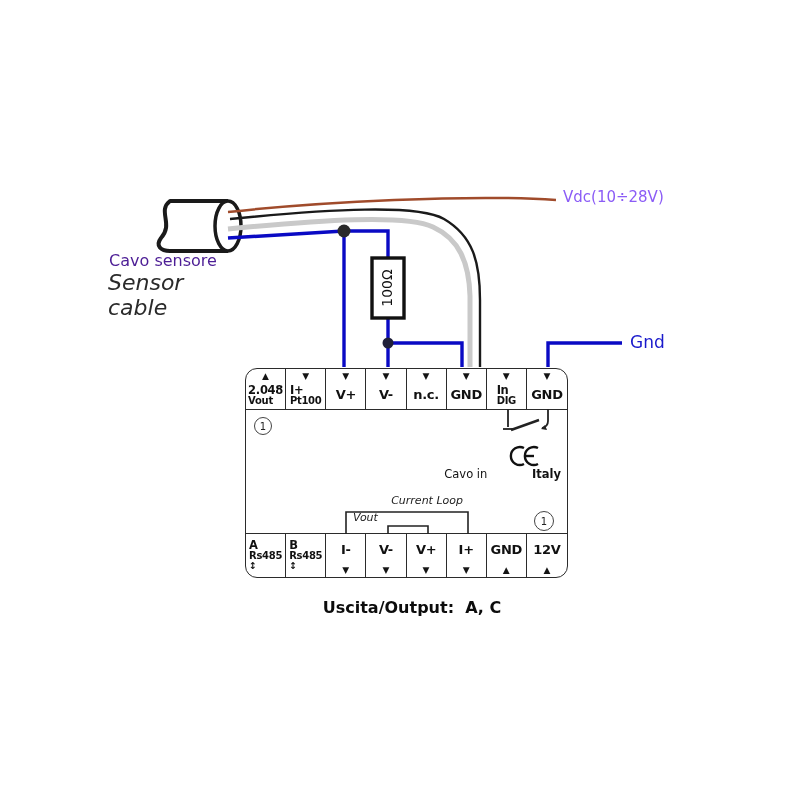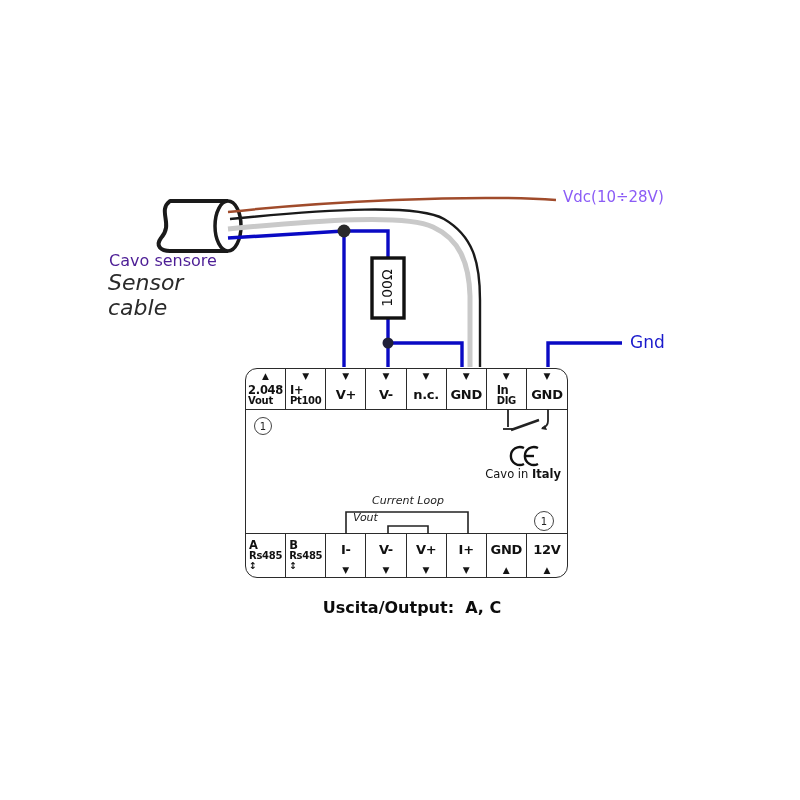--- a/index.html
+++ b/index.html
@@ -33,22 +33,22 @@
   .sym{display:block;font-weight:bold;font-size:9.5px;line-height:9px;}
   .cell.small .l1{font-size:11.5px;}
   .cell.small .l2{font-size:10px;}
   
   .note-circle{border:1.4px solid #444;border-radius:50%;display:flex;align-items:center;justify-content:center;
     font-size:10px;color:#222;background:#fff;}
   .nc-top{left:8px;top:48px;width:16px;height:16px;}
   .nc-bottom{left:288px;top:142px;width:18px;height:18px;}
   .logo{left:17px;top:60px;font-size:47px;font-weight:bold;letter-spacing:-2px;color:#2e6cae;line-height:1;}
   .made-in{right:6px;top:98px;font-size:11.5px;color:#121212;white-space:nowrap;}
-  .made-in .country{font-weight:bold;}
-  .loop-label{left:107px;top:126px;width:110px;text-align:center;font-size:11px;font-style:italic;color:#222;line-height:1.0;}
+  .made-in .country{font-weight:bold;margin-left:41px;}
+  .loop-label{left:107px;top:126px;width:110px;text-align:right;font-size:11px;font-style:italic;color:#222;line-height:1.0;}
   .vout-label{left:107px;top:143px;width:110px;text-align:left;font-size:11px;font-style:italic;color:#222;line-height:1.0;}
   .wires{left:0;top:0;pointer-events:none;z-index:5;}
   svg text{font-family:"DejaVu Sans","Liberation Sans",sans-serif;}
 </style>
 </head>
 <body>
 
 <div class="abs cable-label">Cavo sensore</div>
 <div class="abs cable-label-en">Sensor cable</div>
 <div class="abs vdc-label">Vdc(10÷28V)</div>

